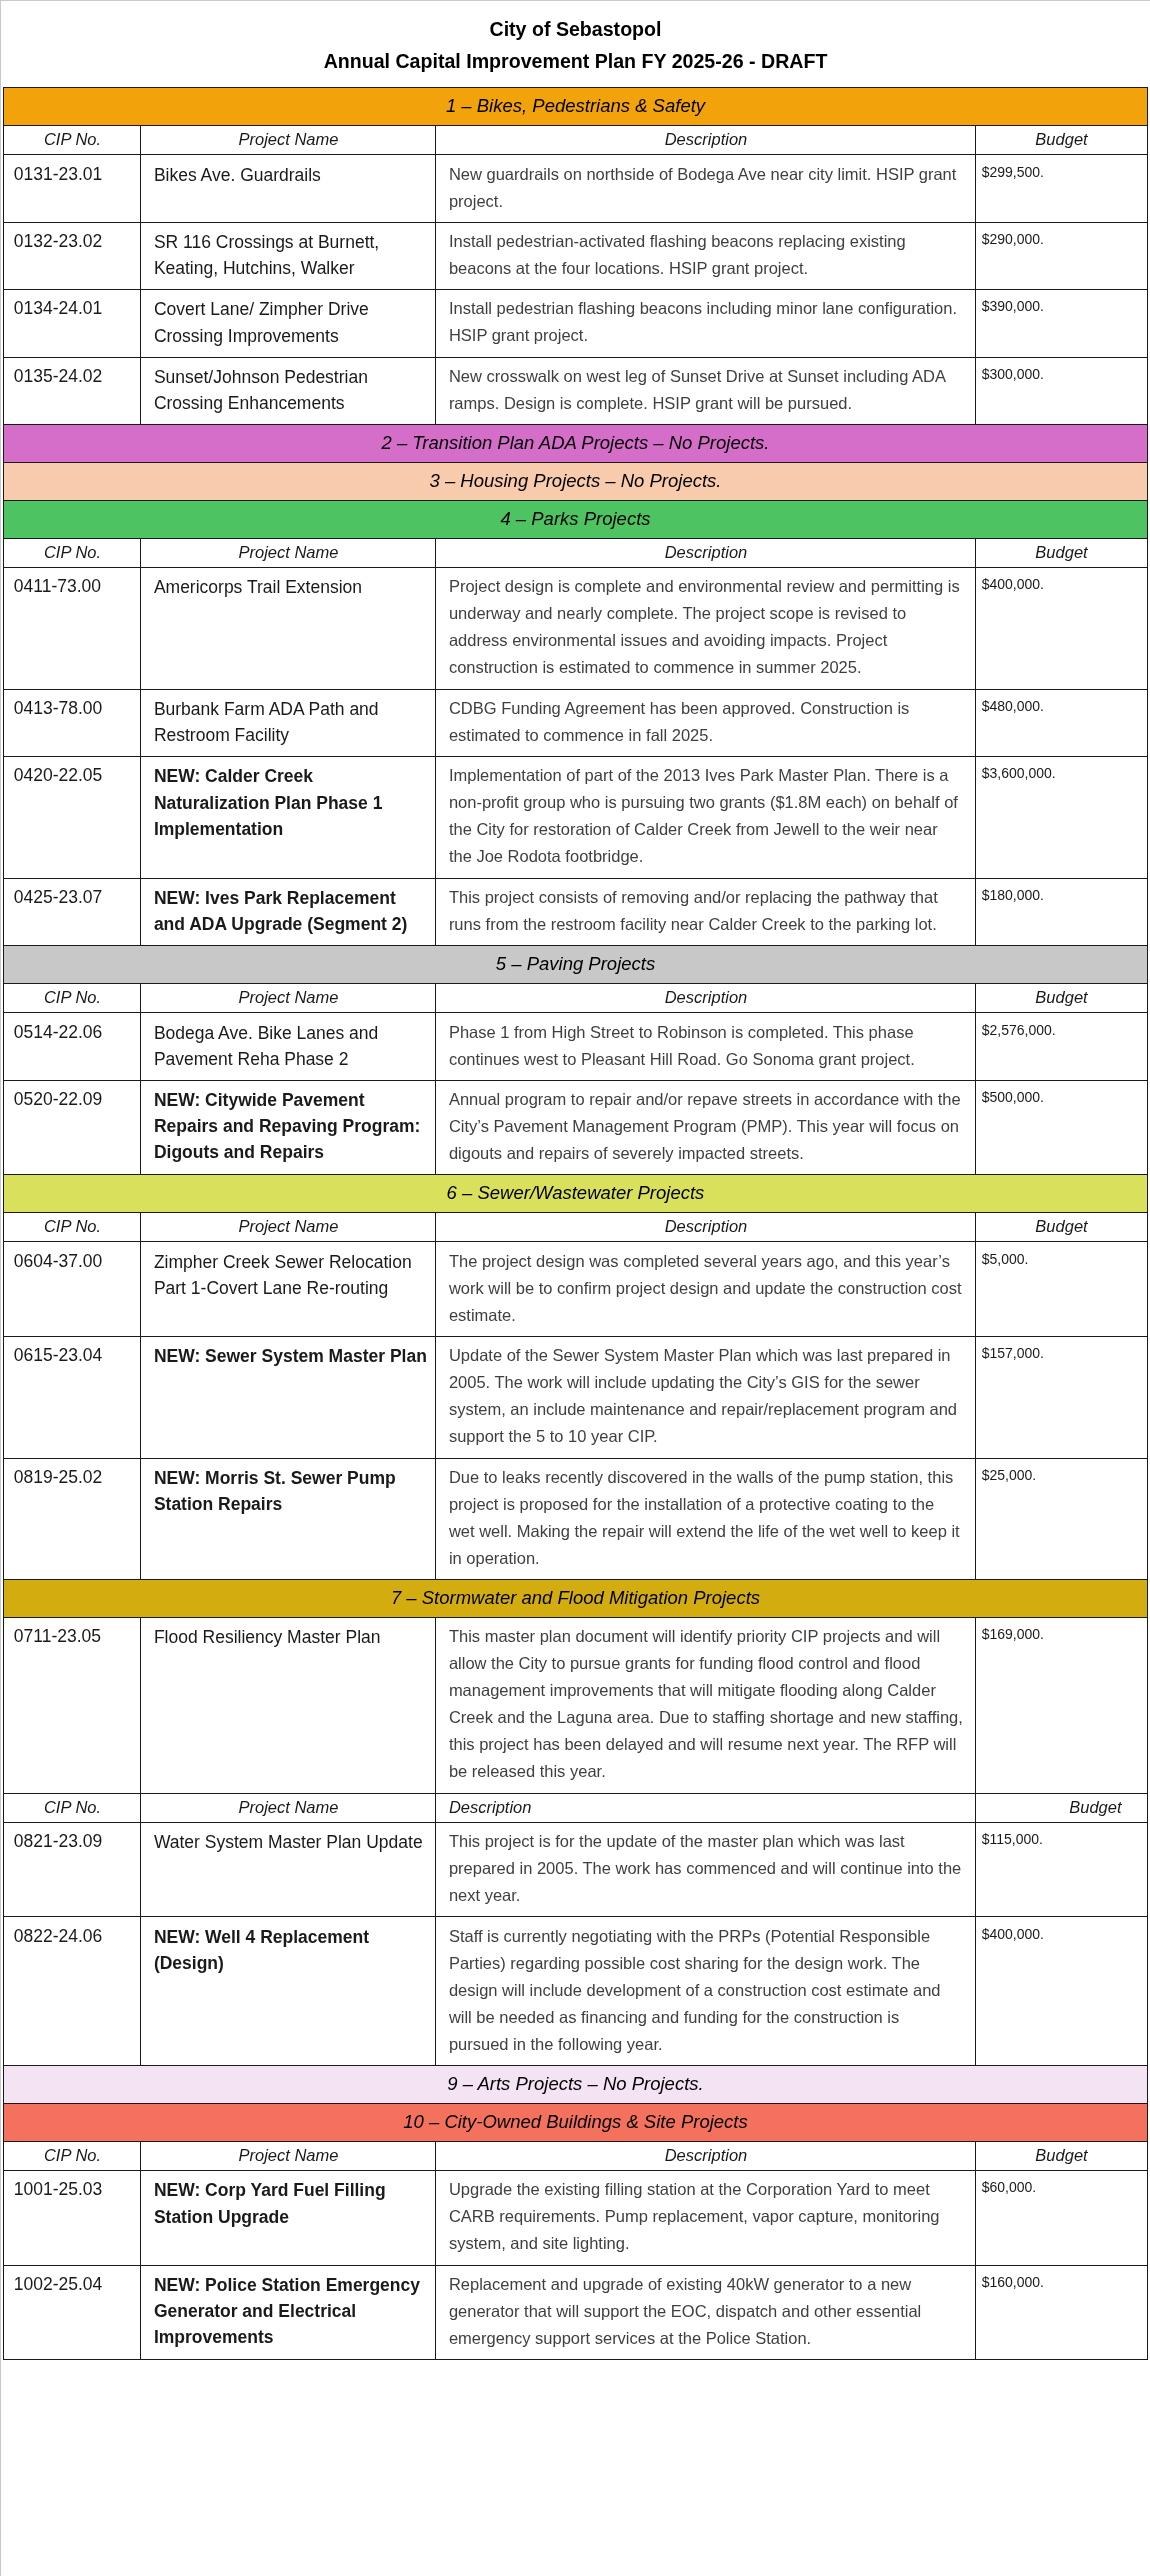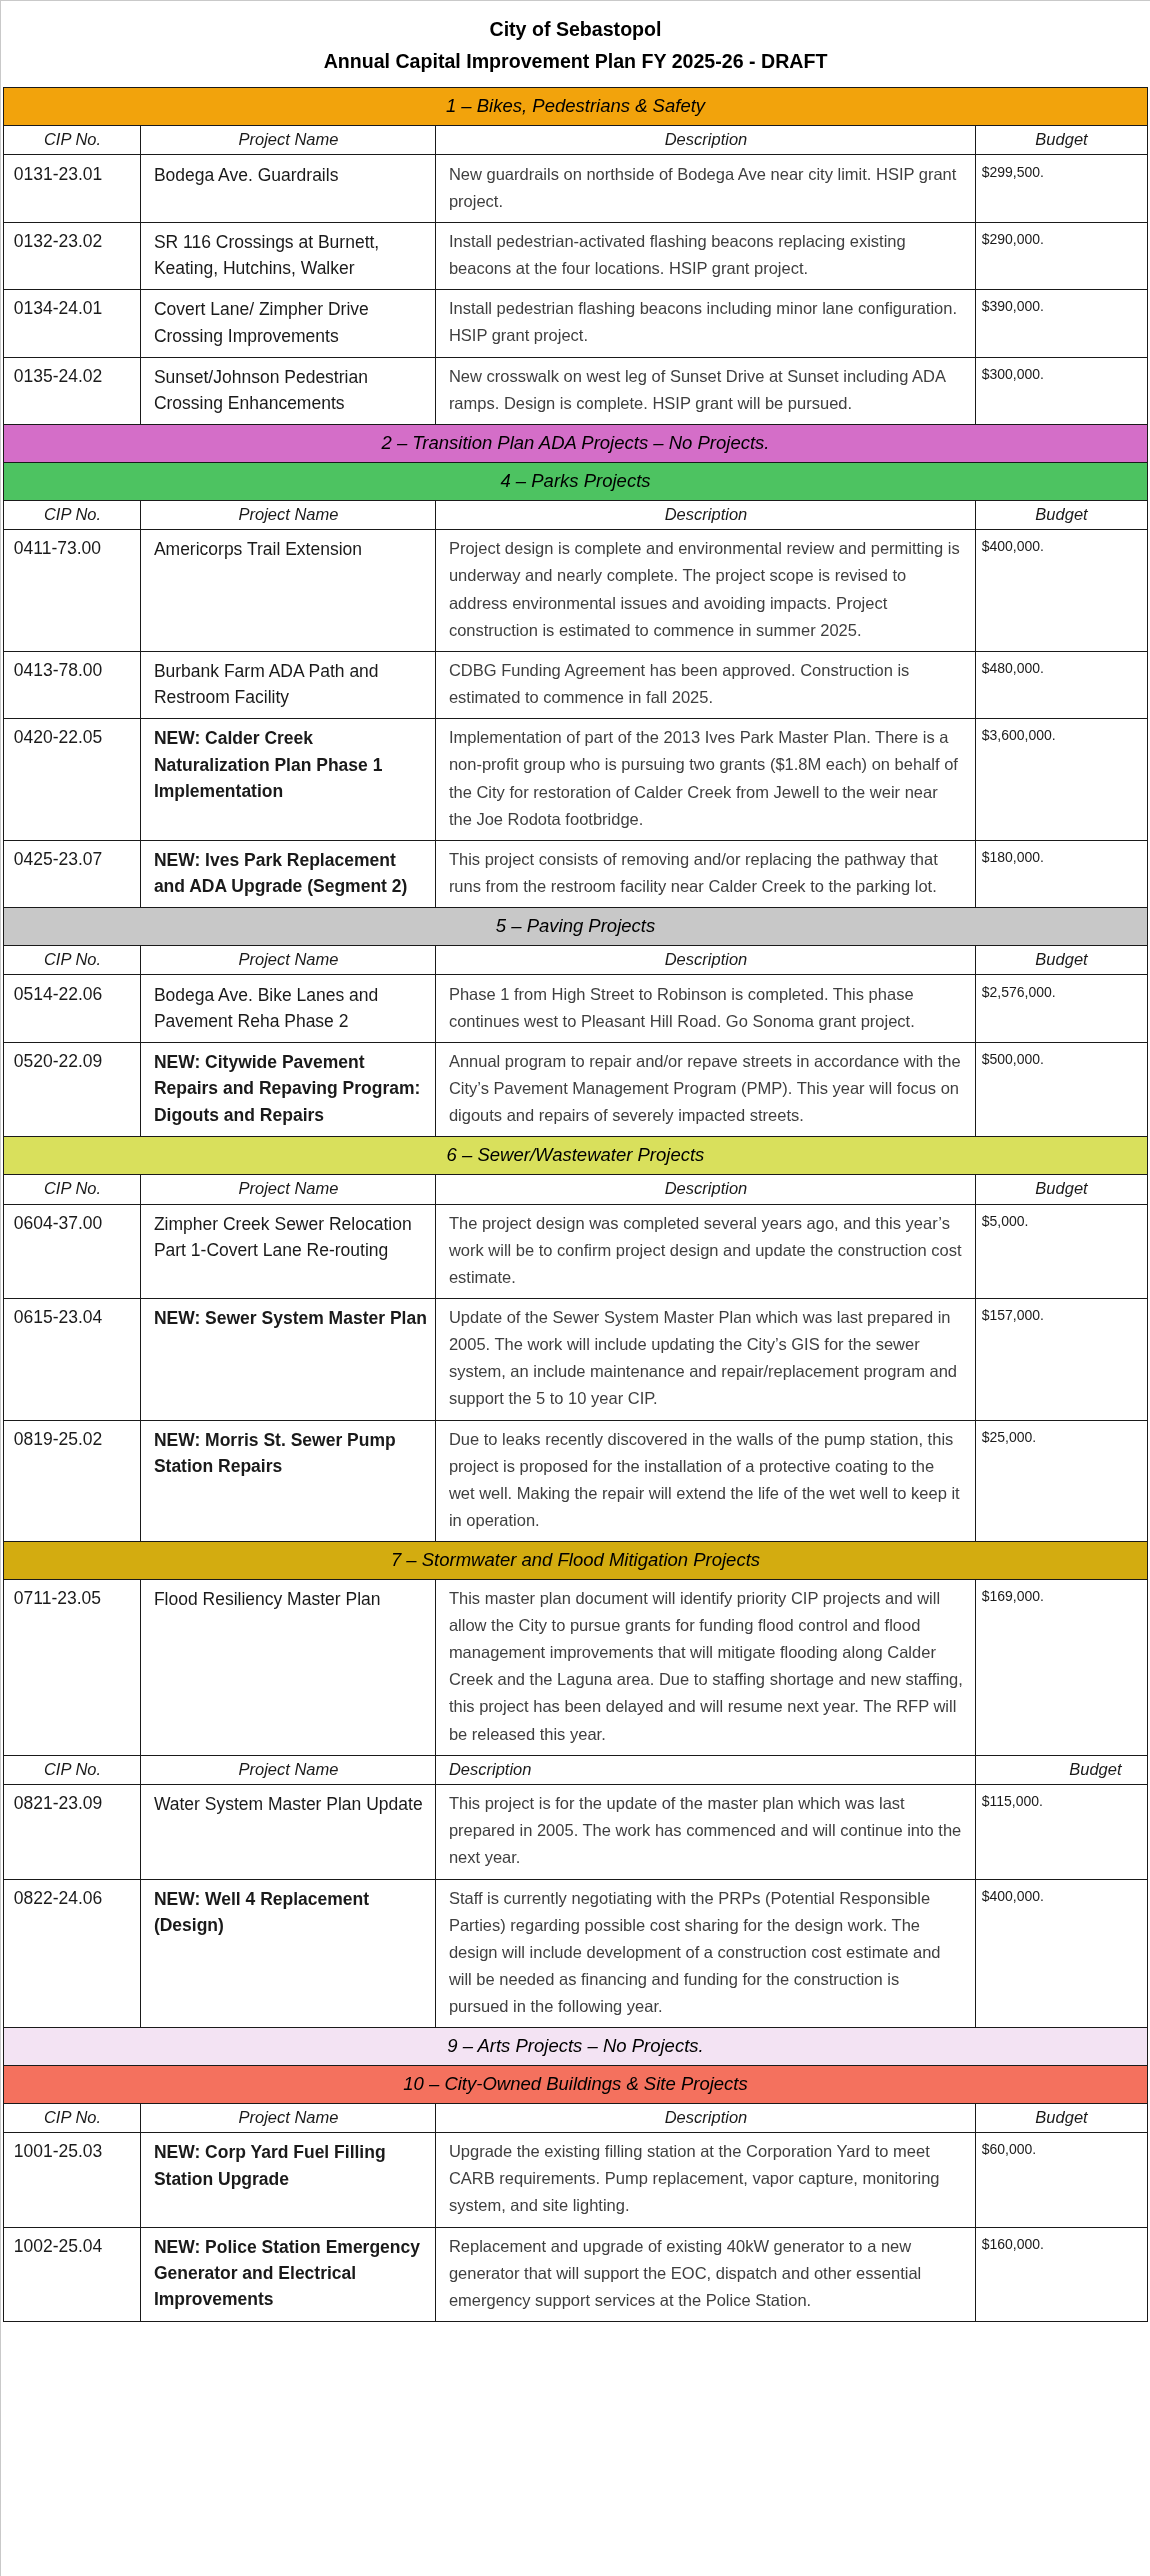--- a/index.html
+++ b/index.html
@@ -102,21 +102,21 @@
           <td colspan="4" class="section-hd" style="background: rgb(242, 163, 12);">1 – Bikes, Pedestrians &amp; Safety</td>
         </tr>
         <tr class="colhead">
           <td>CIP No.</td>
           <td>Project Name</td>
           <td>Description</td>
           <td>Budget</td>
         </tr>
         <tr>
           <td class="cip">0131-23.01</td>
-          <td class="pname">Bodega Ave. Guardrails</td>
+          <td class="pname">Bikes Ave. Guardrails</td>
           <td class="desc">New guardrails on northside of Bodega Ave near city limit. HSIP grant project.</td>
           <td class="budget">$299,500.</td>
         </tr>
         <tr>
           <td class="cip">0132-23.02</td>
           <td class="pname">SR 116 Crossings at Burnett, Keating, Hutchins, Walker</td>
           <td class="desc">Install pedestrian-activated flashing beacons replacing existing beacons at the four locations. HSIP grant project.</td>
           <td class="budget">$290,000.</td>
         </tr>
         <tr>
@@ -126,20 +126,23 @@
           <td class="budget">$390,000.</td>
         </tr>
         <tr>
           <td class="cip">0135-24.02</td>
           <td class="pname">Sunset/Johnson Pedestrian Crossing Enhancements</td>
           <td class="desc">New crosswalk on west leg of Sunset Drive at Sunset including ADA ramps. Design is complete. HSIP grant will be pursued.</td>
           <td class="budget">$300,000.</td>
         </tr>
         <tr>
           <td colspan="4" class="section-hd" style="background: rgb(212, 110, 200);">2 – Transition Plan ADA Projects – No Projects.</td>
+        </tr>
+        <tr>
+          <td colspan="4" class="section-hd" style="background: rgb(248, 203, 173);">3 – Housing Projects – No Projects.</td>
         </tr>
         <tr>
           <td colspan="4" class="section-hd" style="background: rgb(77, 195, 97);">4 – Parks Projects</td>
         </tr>
         <tr class="colhead">
           <td>CIP No.</td>
           <td>Project Name</td>
           <td>Description</td>
           <td>Budget</td>
         </tr>

